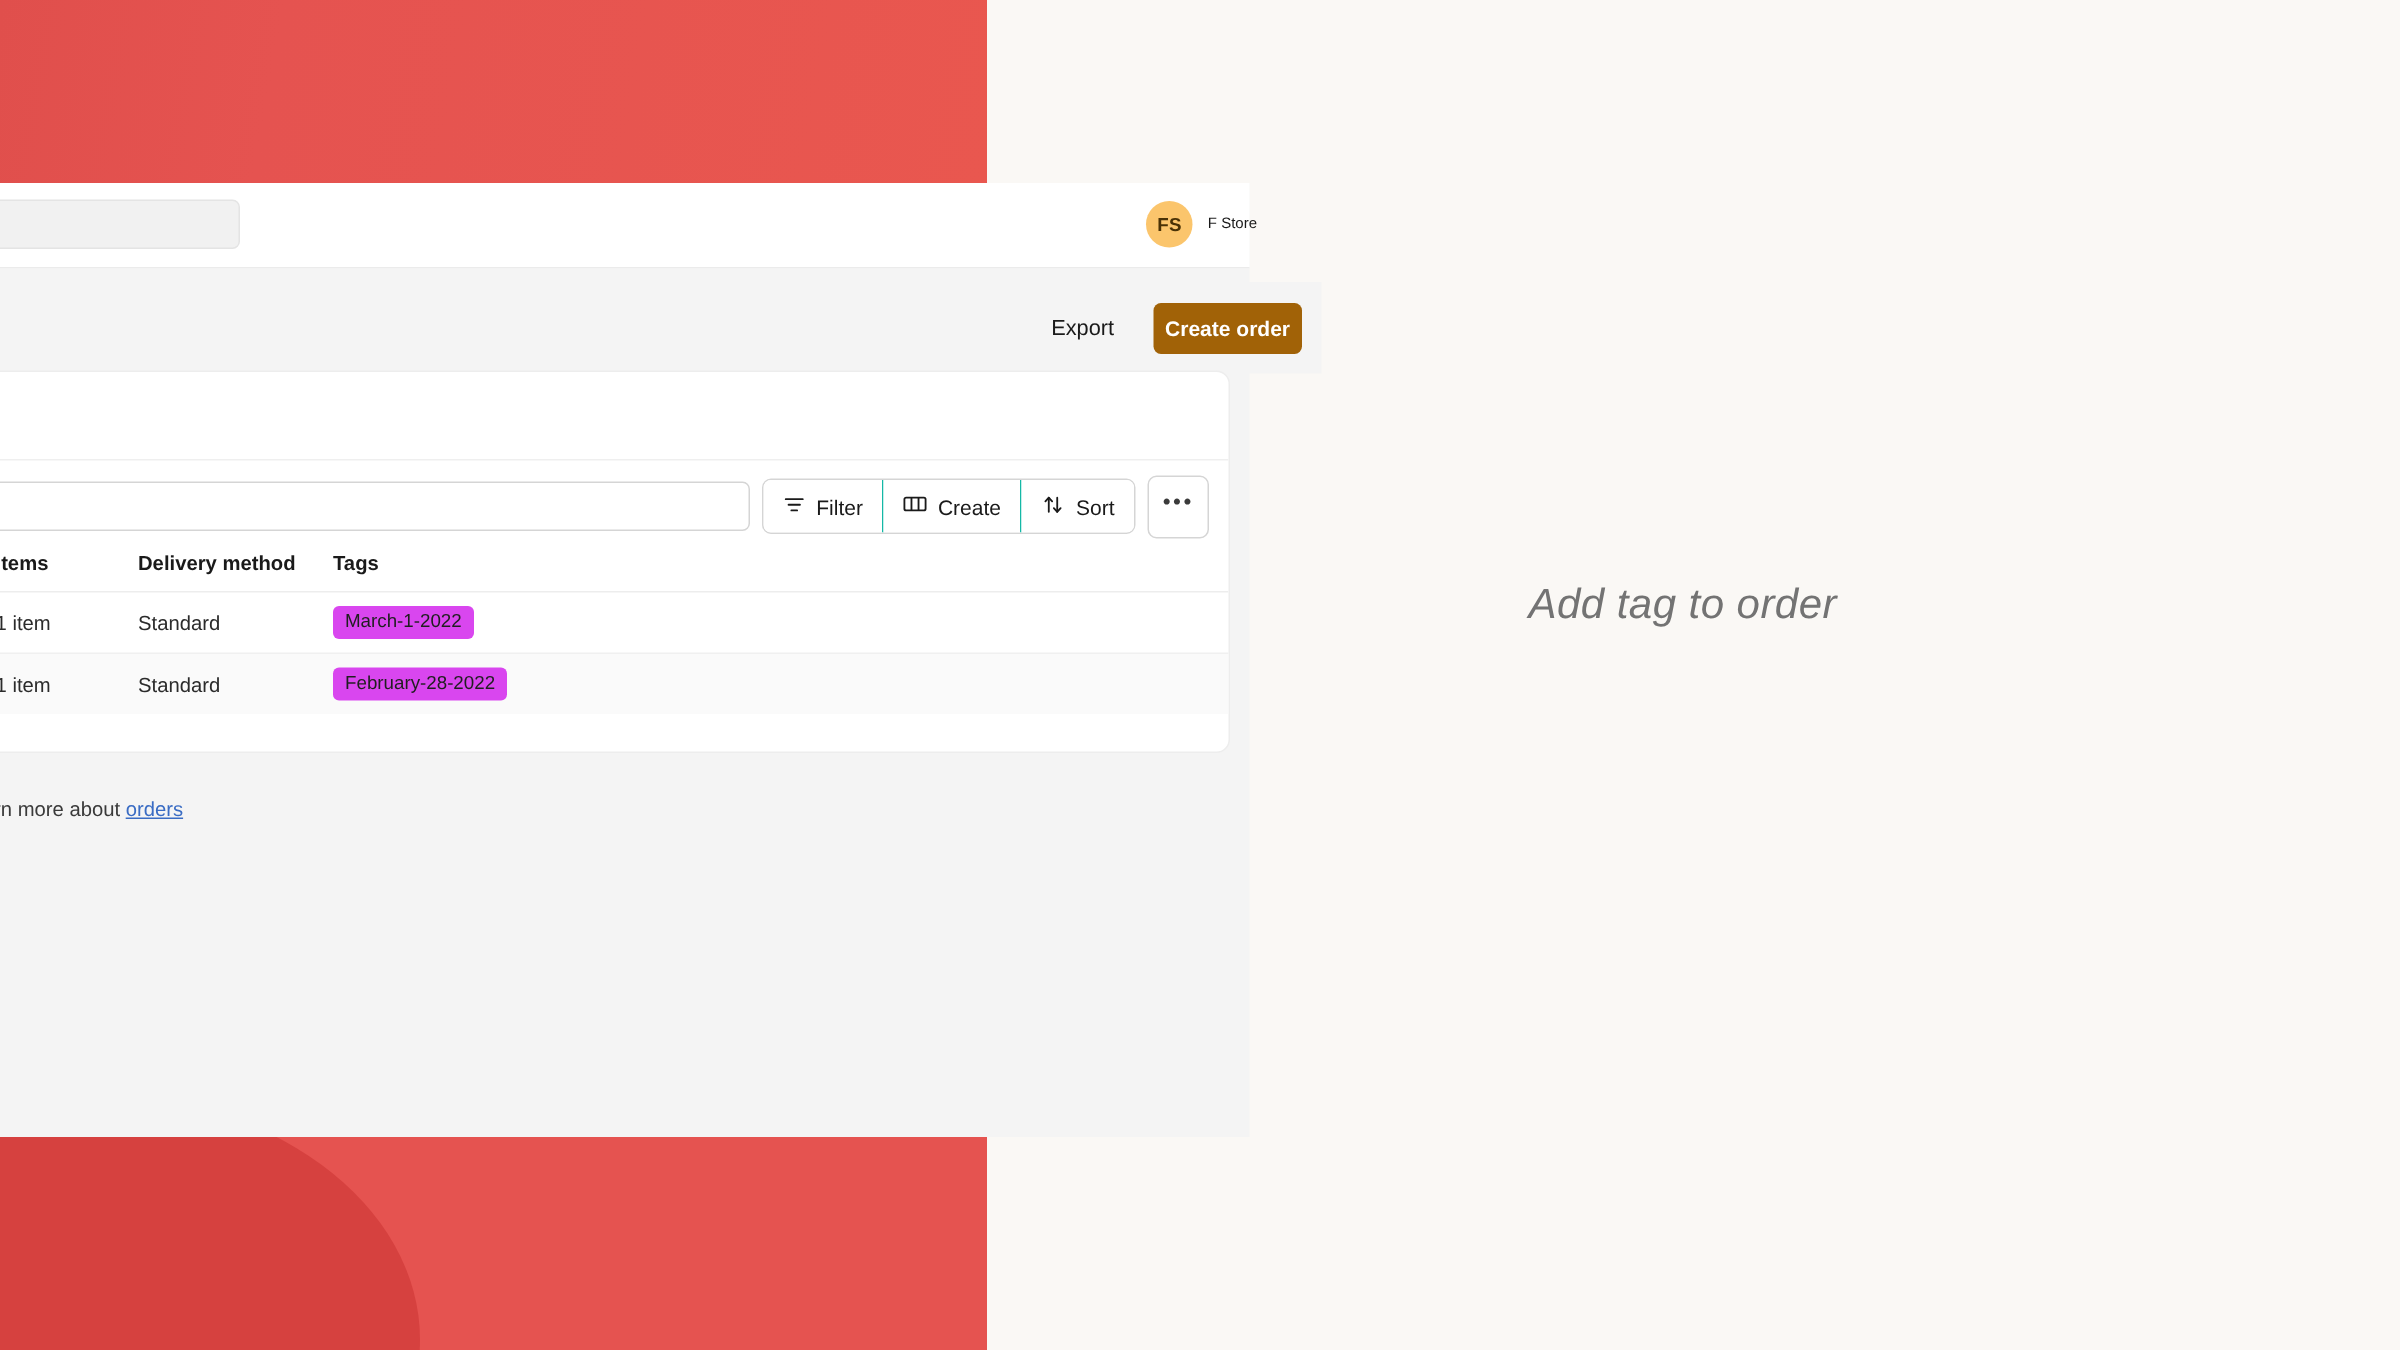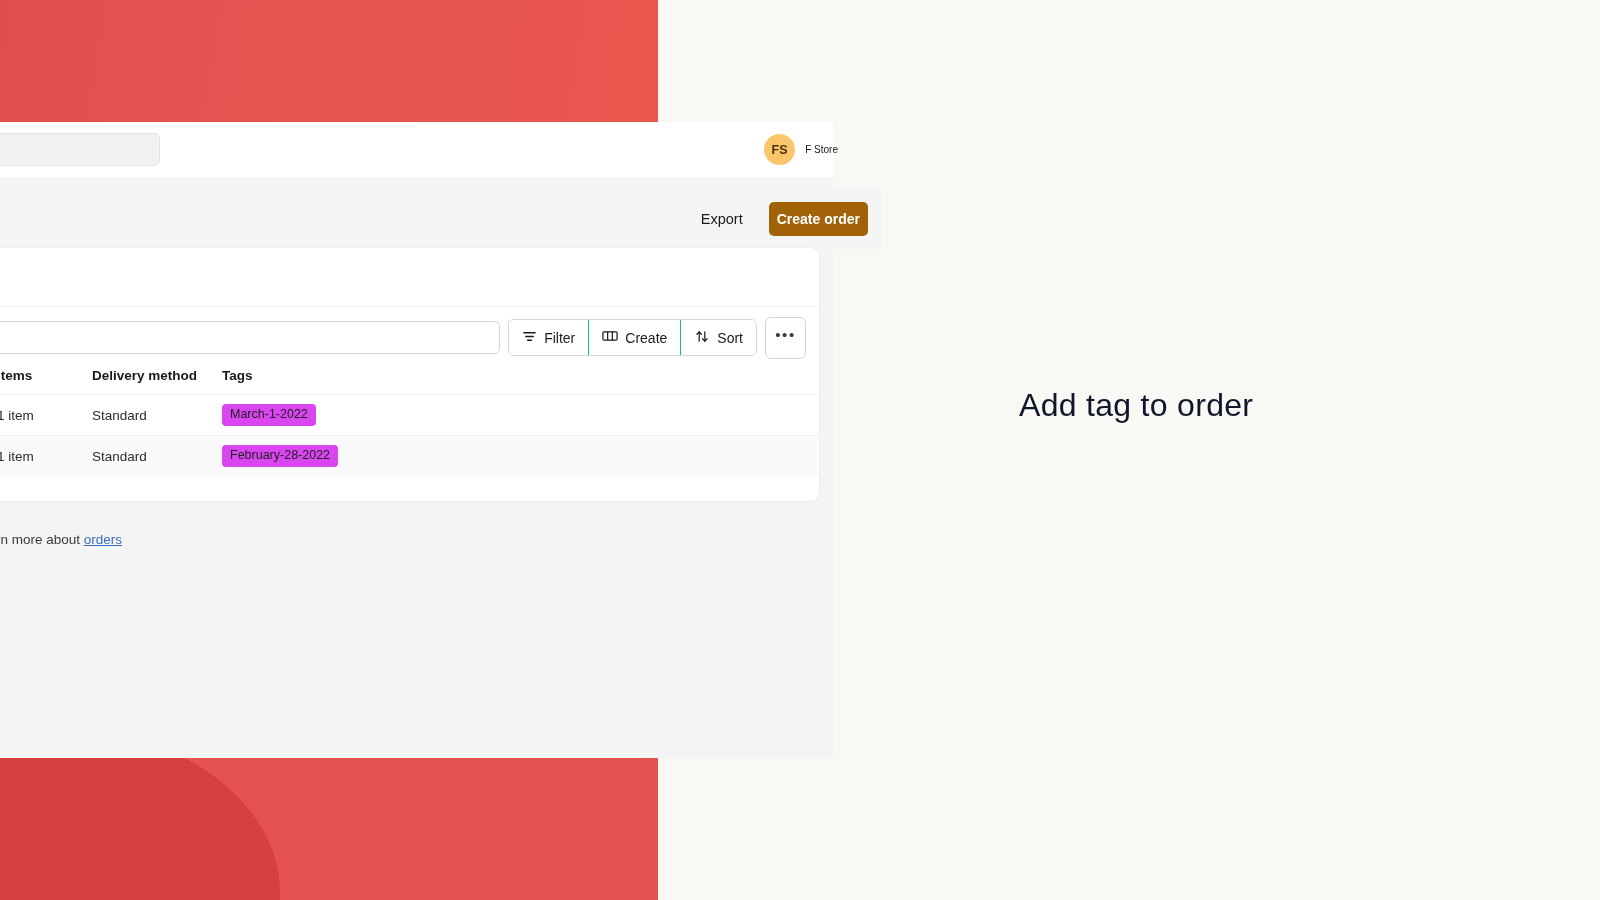--- a/index.html
+++ b/index.html
@@ -282,24 +282,25 @@
     color: #3A6CC4;
     text-decoration: underline;
     cursor: pointer;
   }
 
   
   #caption {
     position: absolute;
     left: 1019px;
     top: 387px;
-    font-size: 32px;
-    color: #0f172a;
+    font-size: 28px;
+    color: #737373;
     letter-spacing: .3px;
     white-space: nowrap;
+    font-style: italic;
   }
 </style>
 </head>
 <body>
 
 <div id="root">
 
   <div id="banner-top" class="red-banner"></div>
   <div id="banner-bottom" class="red-banner">
     <div class="swoosh"></div>

